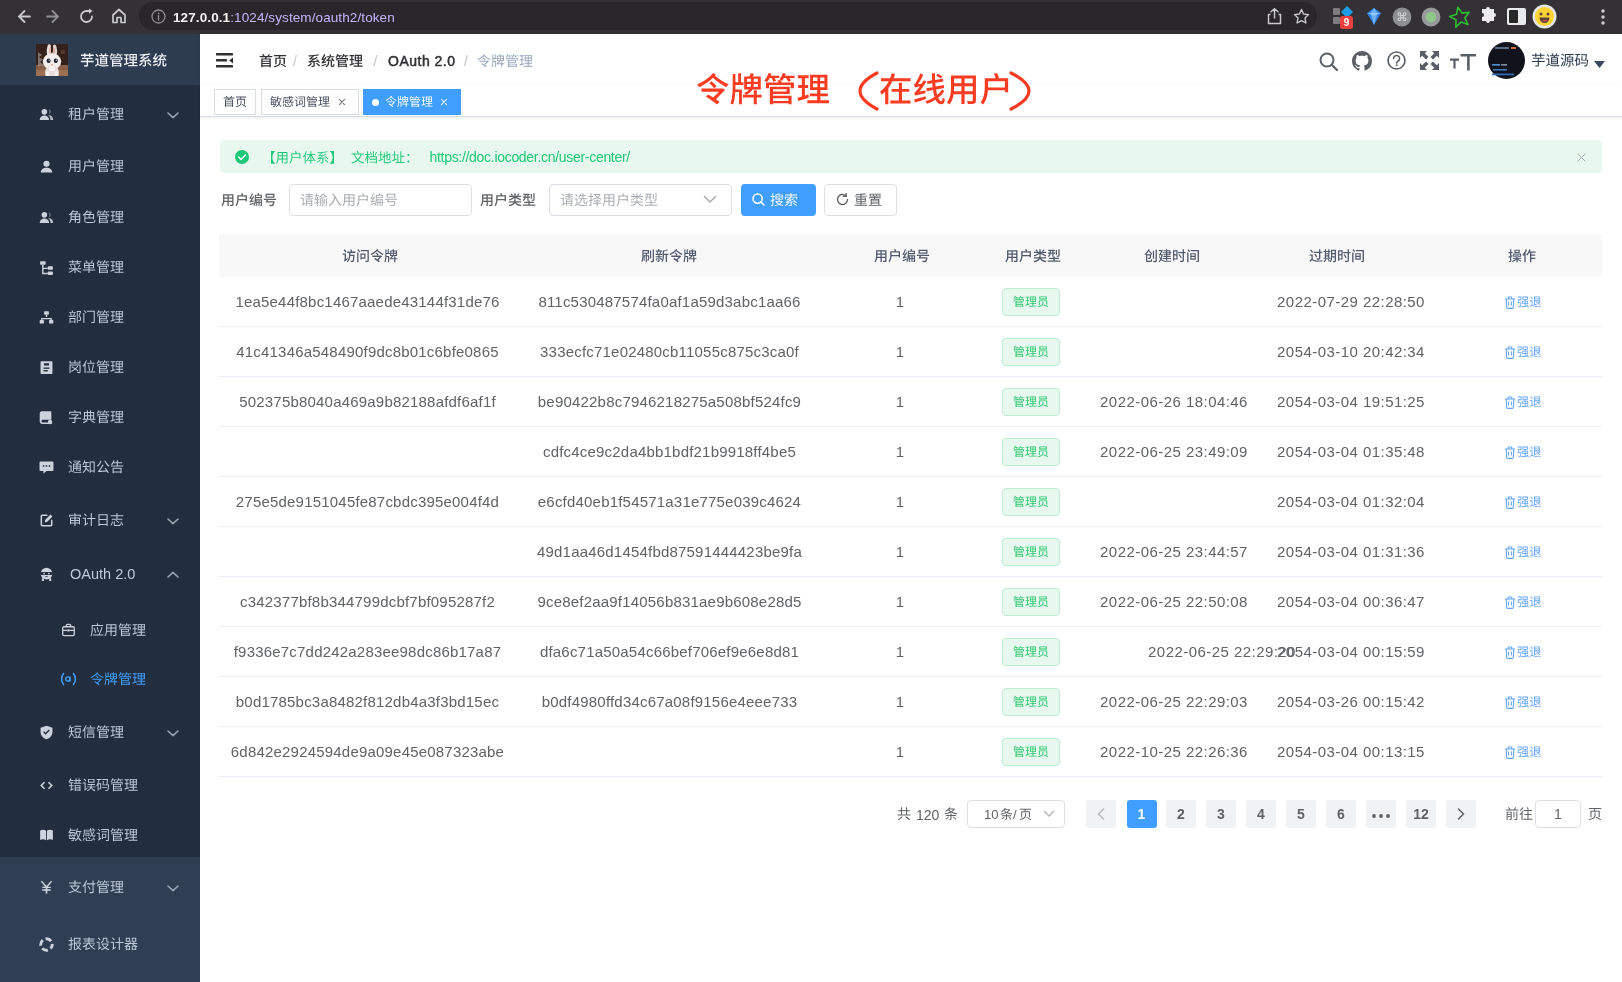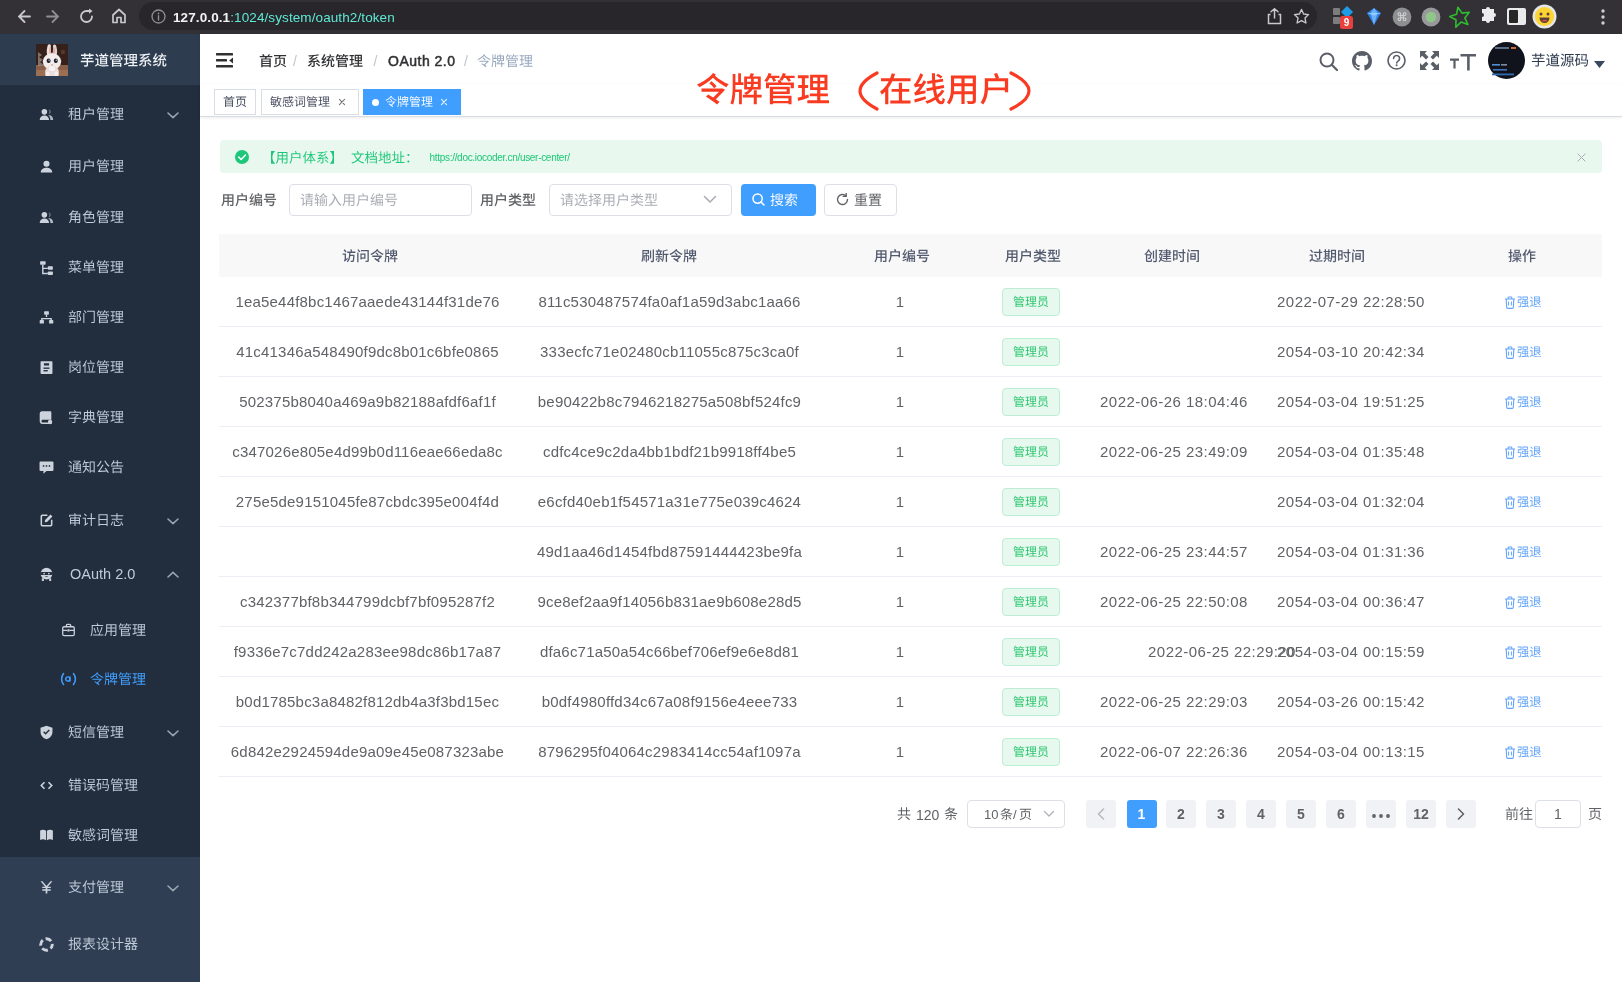--- a/index.html
+++ b/index.html
@@ -6,21 +6,21 @@
 #app{position:relative;width:1622px;height:982px;overflow:hidden;background:#fff}
 .k{position:absolute}
 .k use{fill:currentColor}
 .abs{position:absolute}
 .ico{position:absolute}
 
 #chrome{position:absolute;left:0;top:0;width:1622px;height:34px;background:#333036}
 #pill{position:absolute;left:139px;top:2px;width:1178px;height:27.5px;border-radius:14px;background:#28252b}
 .curl{position:absolute;top:9.5px;font-size:13.5px;letter-spacing:.1px;color:#e8e8e8;white-space:pre}
 .curl b{font-weight:700;color:#f1f1f1}
-.curl span{color:#5eead4;font-weight:400}
+.curl span{color:#c4b5fd;font-weight:400}
 
 #side{position:absolute;left:0;top:34px;width:200px;height:948px;background:#2f3e53}
 #sidedark{position:absolute;left:0;top:51px;width:200px;height:772px;background:#222d3d}
 #logo{position:absolute;left:0;top:0;width:200px;height:51px;background:#2e3c50}
 
 #nav{position:absolute;left:200px;top:34px;width:1422px;height:50px;background:#fff;box-shadow:0 1px 4px rgba(0,21,41,.08)}
 #tags{position:absolute;left:200px;top:84px;width:1422px;height:33px;background:#fff;border-bottom:1px solid #d8dce5;box-shadow:0 1px 3px 0 rgba(0,0,0,.08)}
 .tab{position:absolute;top:5px;height:26px;border:1px solid #d8dce5;background:#fff;border-radius:0}
 .tab.active{background:#409eff;border-color:#409eff}
 
@@ -552,21 +552,21 @@
       <use href="#g55" x="4000"></use>
       <use href="#g56" x="5000"></use>
     </svg>
     <svg class="k" style="left:351.4px;top:148.9px;width:67.50px;height:16.88px;color:#1dc779" viewBox="0 -1000 5000 1250">
       <use href="#g57" x="0"></use>
       <use href="#g58" x="1000"></use>
       <use href="#g59" x="2000"></use>
       <use href="#g60" x="3000"></use>
       <use href="#g61" x="4000"></use>
     </svg>
-    <div class="abs" style="left:429.5px;top:148px;font-size:10px;color:#1dc779;line-height:19px;letter-spacing:-.3px">https://doc.iocoder.cn/user-center/</div>
+    <div class="abs" style="left:429.5px;top:148px;font-size:14px;color:#1dc779;line-height:19px;letter-spacing:-.3px">https://doc.iocoder.cn/user-center/</div>
     <svg class="ico" style="left:1577px;top:153px" width="9" height="9" viewBox="0 0 10 10">
       <path d="M1 1 L9 9 M9 1 L1 9" stroke="#a8abb2" stroke-width="1.1" stroke-linecap="round"></path>
     </svg>
     <svg class="k" style="left:220.8px;top:190.5px;width:56.00px;height:17.50px;color:#606266" viewBox="0 -1000 4000 1250">
       <use href="#g62" x="0"></use>
       <use href="#g63" x="1000"></use>
       <use href="#g64" x="2000"></use>
       <use href="#g65" x="3000"></use>
     </svg>
     <div class="inp" style="left:288.5px;width:183.5px"></div>
@@ -712,21 +712,20 @@
     </svg>
     <svg class="ico" style="left:1504px;top:396.0px" width="12" height="13" viewBox="0 0 12 13" fill="none" stroke="#62a4fa" stroke-width="1.1">
       <path d="M1 3 H11 M4.2 3 V1.6 a.6.6 0 0 1 .6-.6 h2.4 a.6.6 0 0 1 .6.6 V3 M2.2 3 l.5 8.5 a1 1 0 0 0 1 .9 h4.6 a1 1 0 0 0 1-.9 L9.8 3"></path>
       <path d="M4.6 5.5 V9.5 M7.4 5.5 V9.5" stroke-width="1"></path>
     </svg>
     <svg class="k" style="left:1516.5px;top:394.1px;width:24.60px;height:15.38px;color:#62a4fa" viewBox="0 -1000 2000 1250">
       <use href="#g96" x="0"></use>
       <use href="#g97" x="1000"></use>
     </svg>
     <div class="trow" style="top:427.0px">
-      <div class="cell" style="left:-2px;width:301px">c347026e805e4d99b0d116eae66eda8c</div>
       <div class="cell" style="left:302px;width:297px">cdfc4ce9c2da4bb1bdf21b9918ff4be5</div>
       <div class="cell" style="left:599px;width:164px">1</div>
       <div class="tag" style="left:783.0px"></div>
       <div class="cell" style="left:864px;width:182px;letter-spacing:.45px">2022-06-25 23:49:09</div>
       <div class="cell" style="left:1042px;width:180px;letter-spacing:.45px">2054-03-04 01:35:48</div>
     </div>
     <svg class="k" style="left:1013.0px;top:444.3px;width:36.00px;height:15.00px;color:#2bc56f" viewBox="0 -1000 3000 1250">
       <use href="#g8" x="0"></use>
       <use href="#g9" x="1000"></use>
       <use href="#g95" x="2000"></use>
@@ -837,24 +836,23 @@
     <svg class="ico" style="left:1504px;top:696.0px" width="12" height="13" viewBox="0 0 12 13" fill="none" stroke="#62a4fa" stroke-width="1.1">
       <path d="M1 3 H11 M4.2 3 V1.6 a.6.6 0 0 1 .6-.6 h2.4 a.6.6 0 0 1 .6.6 V3 M2.2 3 l.5 8.5 a1 1 0 0 0 1 .9 h4.6 a1 1 0 0 0 1-.9 L9.8 3"></path>
       <path d="M4.6 5.5 V9.5 M7.4 5.5 V9.5" stroke-width="1"></path>
     </svg>
     <svg class="k" style="left:1516.5px;top:694.1px;width:24.60px;height:15.38px;color:#62a4fa" viewBox="0 -1000 2000 1250">
       <use href="#g96" x="0"></use>
       <use href="#g97" x="1000"></use>
     </svg>
     <div class="trow" style="top:727.0px">
       <div class="cell" style="left:-2px;width:301px">6d842e2924594de9a09e45e087323abe</div>
-      <div class="cell" style="left:302px;width:297px">8796295f04064c2983414cc54af1097a</div>
       <div class="cell" style="left:599px;width:164px">1</div>
       <div class="tag" style="left:783.0px"></div>
-      <div class="cell" style="left:864px;width:182px;letter-spacing:.45px">2022-06-07 22:26:36</div>
+      <div class="cell" style="left:864px;width:182px;letter-spacing:.45px">2022-10-25 22:26:36</div>
       <div class="cell" style="left:1042px;width:180px;letter-spacing:.45px">2054-03-04 00:13:15</div>
     </div>
     <svg class="k" style="left:1013.0px;top:744.3px;width:36.00px;height:15.00px;color:#2bc56f" viewBox="0 -1000 3000 1250">
       <use href="#g8" x="0"></use>
       <use href="#g9" x="1000"></use>
       <use href="#g95" x="2000"></use>
     </svg>
     <svg class="ico" style="left:1504px;top:746.0px" width="12" height="13" viewBox="0 0 12 13" fill="none" stroke="#62a4fa" stroke-width="1.1">
       <path d="M1 3 H11 M4.2 3 V1.6 a.6.6 0 0 1 .6-.6 h2.4 a.6.6 0 0 1 .6.6 V3 M2.2 3 l.5 8.5 a1 1 0 0 0 1 .9 h4.6 a1 1 0 0 0 1-.9 L9.8 3"></path>
       <path d="M4.6 5.5 V9.5 M7.4 5.5 V9.5" stroke-width="1"></path>

